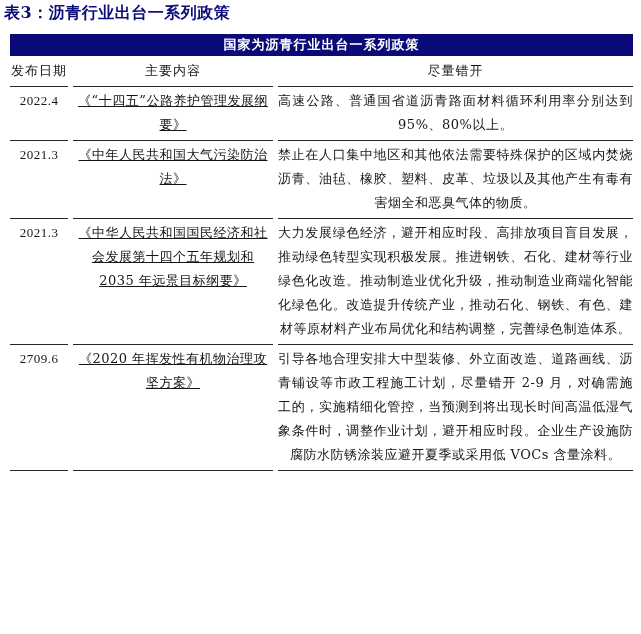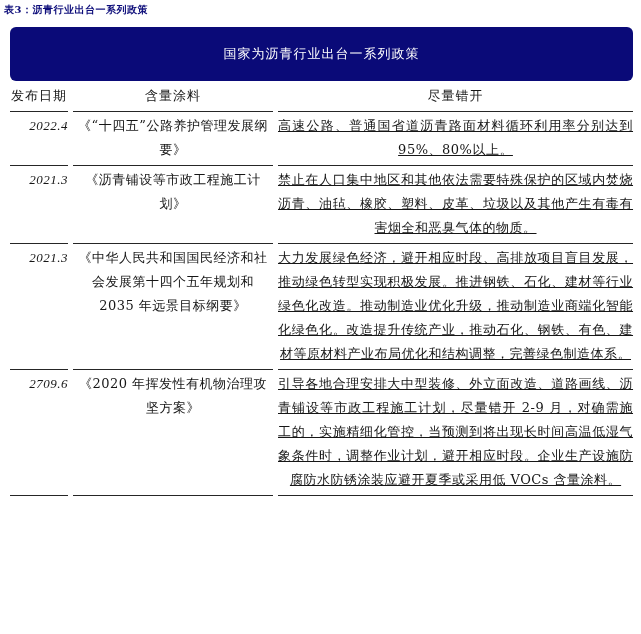--- a/index.html
+++ b/index.html
@@ -11,78 +11,76 @@
     width: 641px;
     height: 634px;
     overflow: hidden;
     font-family: "DejaVu Serif", "Liberation Serif", serif;
     color: #161616;
   }
   .page {
     padding: 1px 4px 0 4px;
   }
   .doc-title {
-    font-size: 10px;
+    font-size: 16px;
     font-weight: bold;
     color: var(--title-text, #0d0d7a);
     margin: 2px 0 0 0;
     letter-spacing: 0.5px;
     font-family: "DejaVu Serif", "Liberation Serif", serif;
   }
   table.policy-table {
     border-collapse: separate;
     border-spacing: 5px 0;
     table-layout: fixed;
     width: 633px;
     margin: 10px 0 0 1px;
   }
   th, td {
     margin: 0;
   }
   th.banner {
     background: var(--banner-bg, #0a0a78);
     color: var(--banner-text, #ffffff);
     font-size: 13px;
-    font-weight: normal;
+    font-weight: bold;
     text-align: center;
     height: 22px;
-    padding: 16px;
+    padding: 0;
     letter-spacing: 1px;
-    border-radius: 6px;
   }
   tr.colheads th {
     font-weight: normal;
     font-size: 13px;
     text-align: center;
     color: #161616;
     padding: 6px 0 6px 0;
     border-bottom: 1px solid var(--rule-color, #262626);
     letter-spacing: 1px;
     margin-top: 40px;
   }
   tbody td {
     vertical-align: top;
     font-size: 13px;
     line-height: 24px;
     padding: 2px 0 3px 0;
     border-bottom: 1px solid var(--rule-color, #262626);
     letter-spacing: 0.5px;
   }
   td.date {
-    text-align: right;
+    text-align: center;
     font-family: "Liberation Serif", "DejaVu Serif", serif;
-    font-style: italic;
   }
   td.policy {
     text-align: center;
+    text-decoration: underline;
   }
   td.content {
     text-align: justify;
     text-align-last: center;
-    text-decoration: underline;
   }
 </style>
 </head>
 <body>
 
 <div class="page">
 
   <div class="doc-title">表3：沥青行业出台一系列政策</div>
 
   <table class="policy-table">
@@ -90,33 +88,33 @@
       <col style="width:58px">
       <col style="width:200px">
       <col style="width:355px">
     </colgroup>
     <thead>
       <tr>
         <th class="banner" colspan="3">国家为沥青行业出台一系列政策</th>
       </tr>
       <tr class="colheads">
         <th>发布日期</th>
-        <th>含量涂料</th>
+        <th>主要内容</th>
         <th>尽量错开</th>
       </tr>
     </thead>
     <tbody>
         <tr>
     <td class="date">2022.4</td>
     <td class="policy">《“十四五”公路养护管理发展纲要》</td>
     <td class="content">高速公路、普通国省道沥青路面材料循环利用率分别达到 95%、80%以上。</td>
   </tr>
         <tr>
     <td class="date">2021.3</td>
-    <td class="policy">《沥青铺设等市政工程施工计划》</td>
+    <td class="policy">《中年人民共和国大气污染防治法》</td>
     <td class="content">禁止在人口集中地区和其他依法需要特殊保护的区域内焚烧沥青、油毡、橡胶、塑料、皮革、垃圾以及其他产生有毒有害烟全和恶臭气体的物质。</td>
   </tr>
         <tr>
     <td class="date">2021.3</td>
     <td class="policy">《中华人民共和国国民经济和社会发展第十四个五年规划和 2035 年远景目标纲要》</td>
     <td class="content">大力发展绿色经济，避开相应时段、高排放项目盲目发展，推动绿色转型实现积极发展。推进钢铁、石化、建材等行业绿色化改造。推动制造业优化升级，推动制造业商端化智能化绿色化。改造提升传统产业，推动石化、钢铁、有色、建材等原材料产业布局优化和结构调整，完善绿色制造体系。</td>
   </tr>
         <tr>
     <td class="date">2709.6</td>
     <td class="policy">《2020 年挥发性有机物治理攻坚方案》</td>

